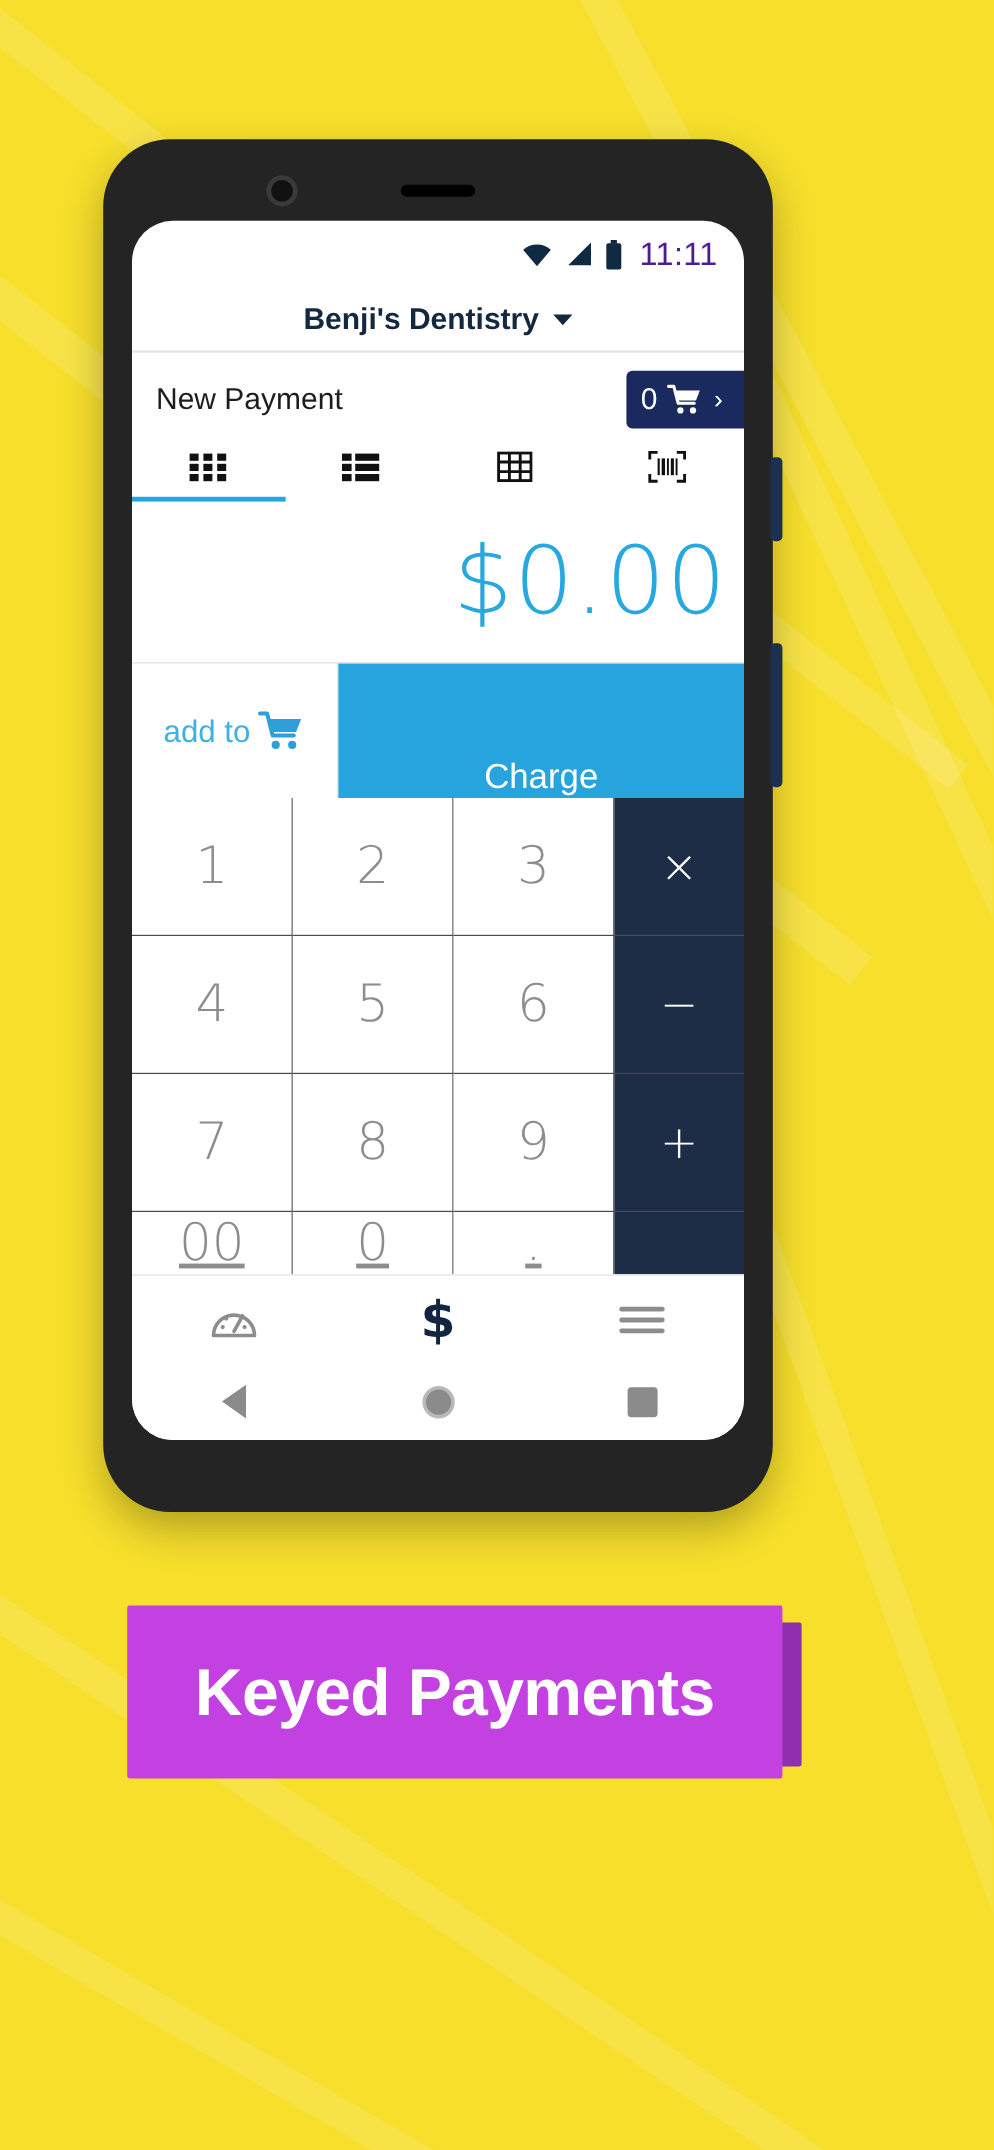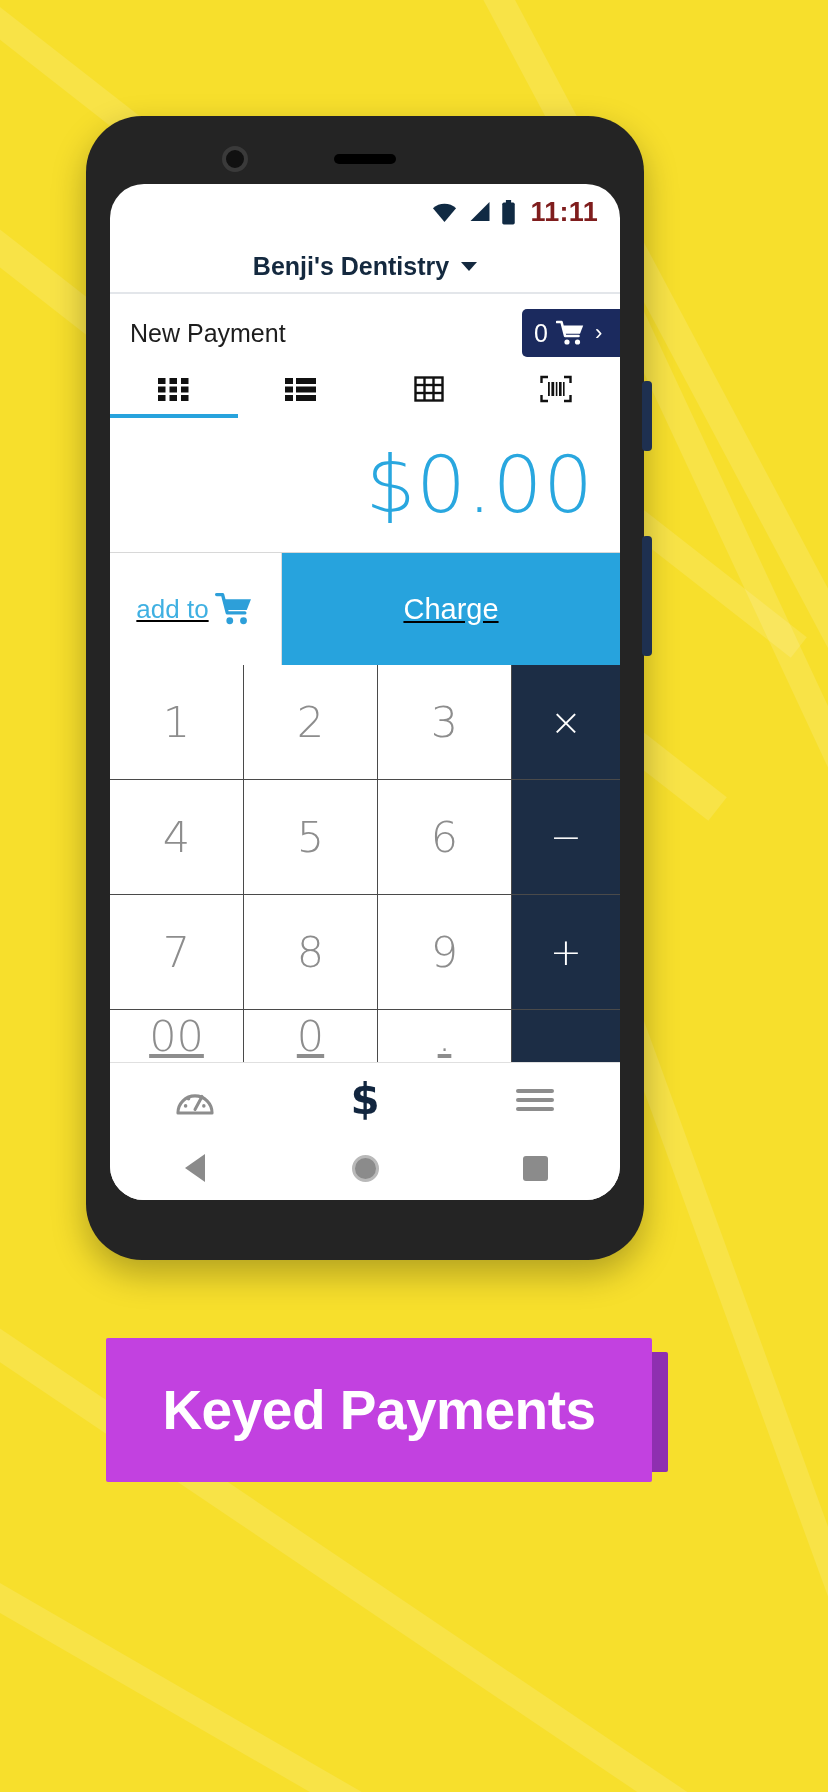--- a/index.html
+++ b/index.html
@@ -55,21 +55,21 @@
 
   
   #statusbar {
     height:56px; flex:0 0 56px;
     display:flex; align-items:center; justify-content:flex-end;
     padding:0 22px 0 0;
     gap:9px;
     color:#102A43;
   }
   #statusbar .time {
-    font-size:27px; font-weight:700; color:#7f1d1d; letter-spacing:.3px;
+    font-size:27px; font-weight:400; color:#4c1d95; letter-spacing:.3px;
     margin-left:5px;
   }
   .ico-wifi { width:27px; height:22px; }
   .ico-signal { width:25px; height:22px; }
   .ico-batt { width:15px; height:25px; }
 
   
   #titlebar {
     height:54px; flex:0 0 54px;
     display:flex; align-items:center; justify-content:center;
@@ -111,41 +111,41 @@
     position:relative;
   }
   #tabs .tab .under {
     position:absolute; left:0; right:0; bottom:0; height:4px; background:#27A3DD;
   }
 
   
   #amountArea {
     flex:0 0 135px;
     display:flex; align-items:center; justify-content:flex-end;
-    padding-right:26px;
+    padding-right:14px;
     border-bottom:1px solid #d8d8d8;
     background:#fff;
   }
   #amount {
     font-size:78px; color:#29A7DF; font-weight:300;
     font-family:"DejaVu Sans", sans-serif;
     letter-spacing:1px;
   }
 
   
-  #actions { flex:0 0 112px; display:flex;text-decoration:underline; }
+  #actions { flex:0 0 112px; display:flex; }
   #addtocart {
     width:172px; background:#fff;
     display:flex; align-items:center; justify-content:center; gap:6px;
     color:#3FB0E2; font-size:26px; font-weight:300;
     border-right:1px solid #ddd;
   }
   #chargebtn {
     flex:1; background:#27A3DD;
-    display:flex; align-items:center; justify-content:center;
+    display:flex; align-items:flex-end; justify-content:center;
     color:#fff; font-size:29px; font-weight:300;
   }
 
   
   #keypad { flex:1; display:flex; flex-direction:column; background:#fff; }
   .krow { flex:1; display:flex; }
   .key {
     flex:1; display:flex; align-items:center; justify-content:center;
     font-size:43px; color:#8d8d8d; font-weight:300;
     border-right:1px solid #4a4a4a;

